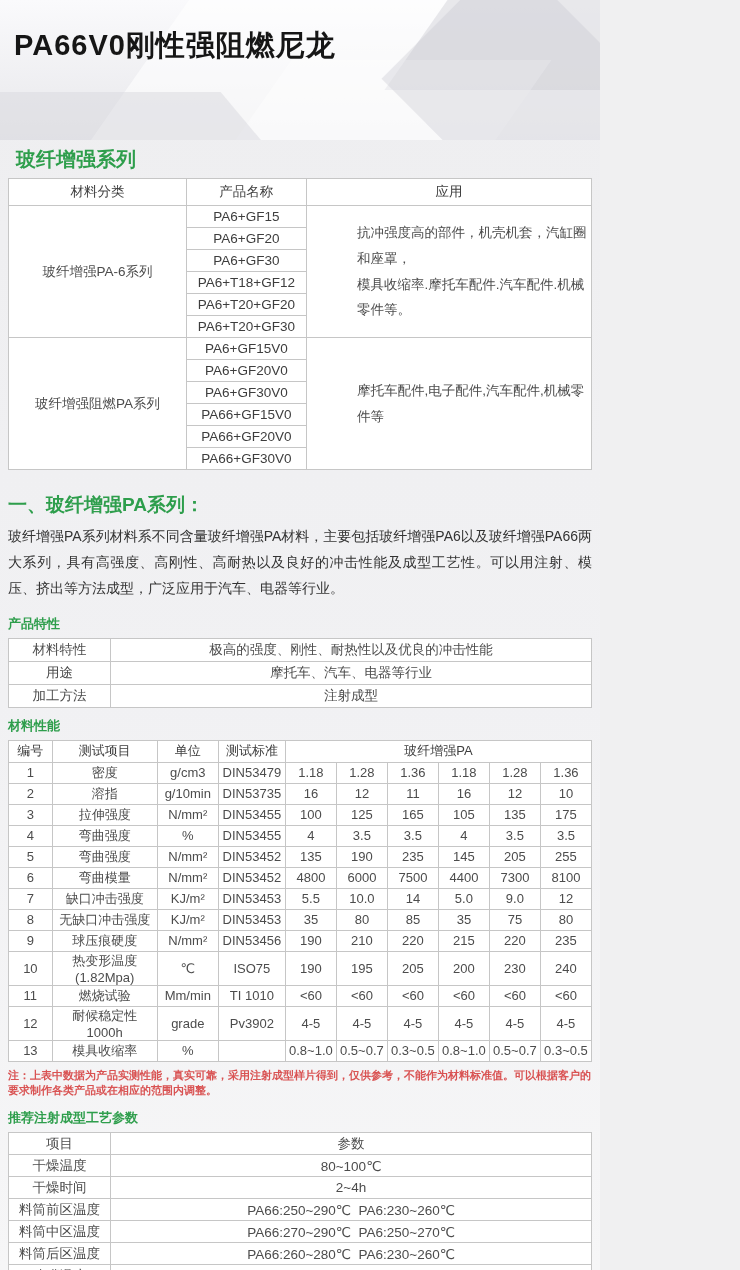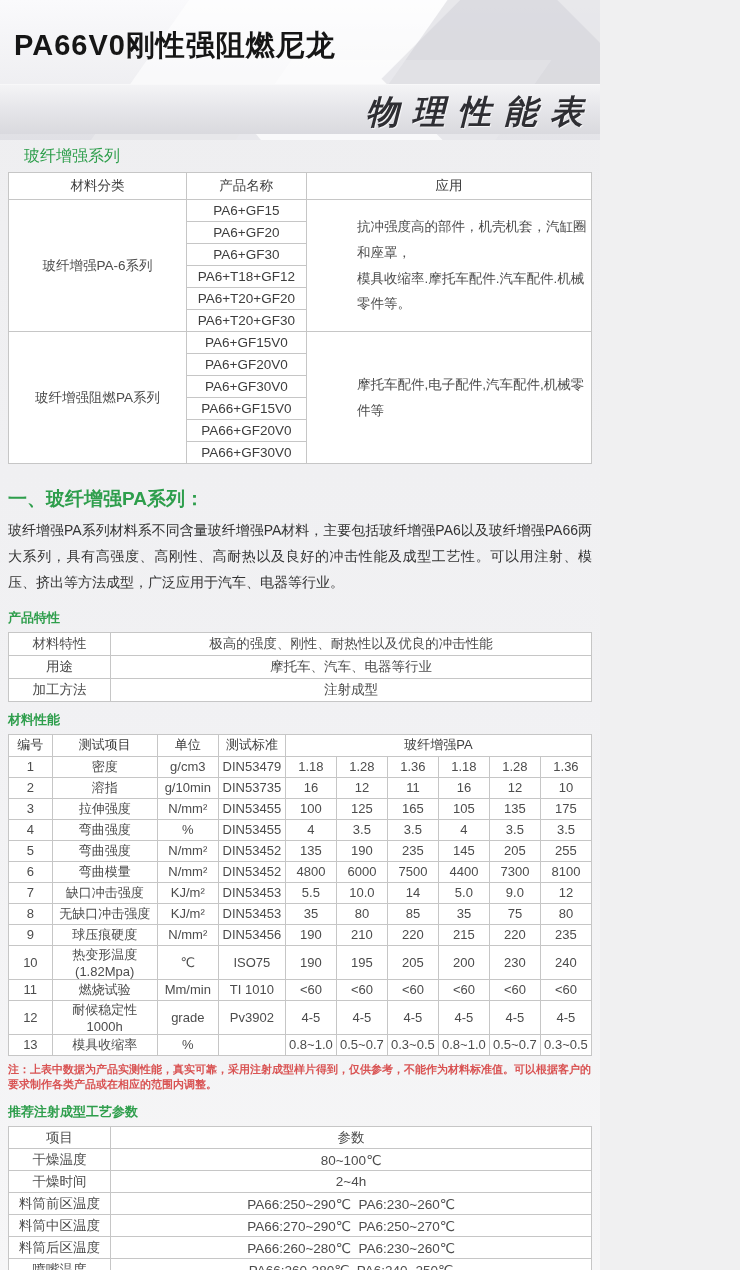--- a/index.html
+++ b/index.html
@@ -29,21 +29,21 @@
     background:linear-gradient(180deg,#f4f4f6 0%,#e4e4e8 55%,#d9d9de 100%);
     border-top:1px solid rgba(255,255,255,0.8); }
   .banner-text { position:absolute; right:4px; top:5px;
     font-family:"DejaVu Serif","Liberation Serif",serif; font-style:italic; font-weight:bold;
     font-size:33px; letter-spacing:13px; color:#2e2e33; white-space:nowrap;
     text-shadow:1px 1px 1px rgba(255,255,255,0.7); }
 
   
   .content { padding:0 8px; position:relative; }
 
-  .h-green-lg { font-size:16px; font-weight:normal; color:#2e9e4c; margin:6px 16px 5px; }
+  .h-green-lg { font-size:20px; font-weight:bold; color:#2e9e4c; margin:6px 8px 5px; }
   .h-green-md { font-size:19px; font-weight:bold; color:#2e9e4c; margin:22px 0 6px; }
   .h-green-sm { font-size:13px; font-weight:bold; color:#2e9e4c; margin:13px 0 5px; }
 
   table { width:100%; border-collapse:collapse; background:#fff; table-layout:fixed; }
   td,th { border:1px solid #c6c6c6; text-align:center; vertical-align:middle;
     color:#4c4c4c; font-weight:normal; padding:1px 3px; overflow:hidden; }
 
   
   .t1 td,.t1 th { font-size:13.5px; height:22px; }
   .t1 tr.head th { height:27px; color:#3e3e3e; }
@@ -69,23 +69,20 @@
 
 <div class="page">
 
   <div class="header">
     <div class="hshape hs1"></div>
     <div class="hshape hs2"></div>
     <div class="hshape hs5"></div>
     <div class="hshape hs3"></div>
     <div class="hshape hs4"></div>
     <div class="header-title">PA66V0刚性强阻燃尼龙</div>
-    <div class="banner-band">
-      <div class="banner-text">物理性能表</div>
-    </div>
   </div>
 
   <div class="content">
 
     <div class="h-green-lg">玻纤增强系列</div>
 
     <table class="t1">
       <colgroup>
         <col style="width:30.5%">
           <col style="width:20.6%">

